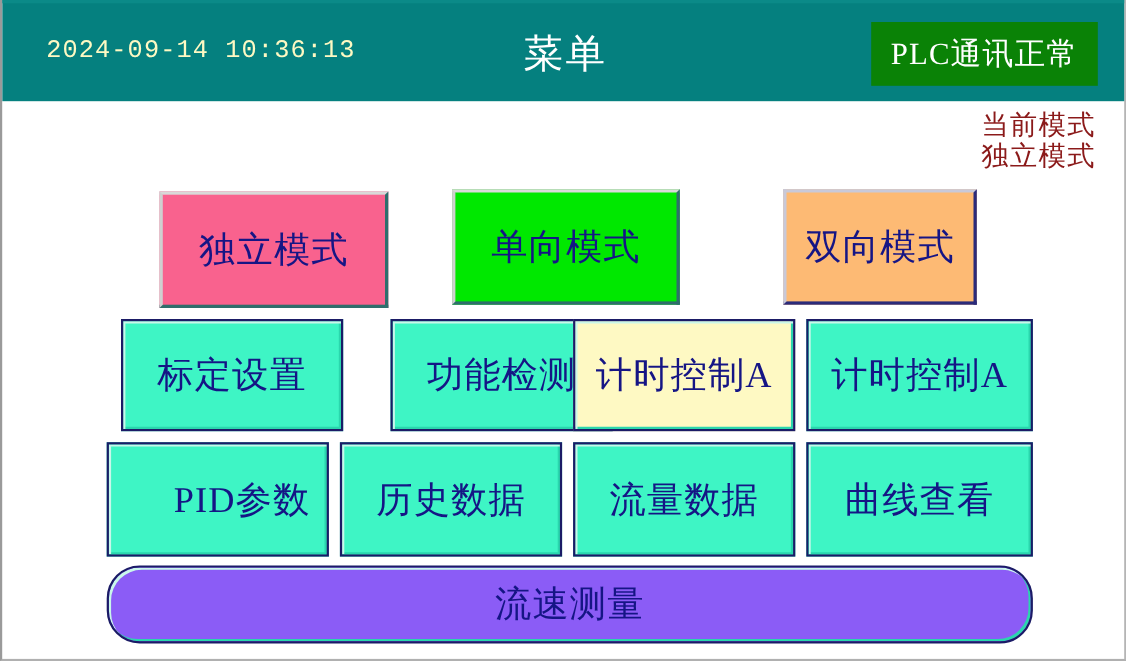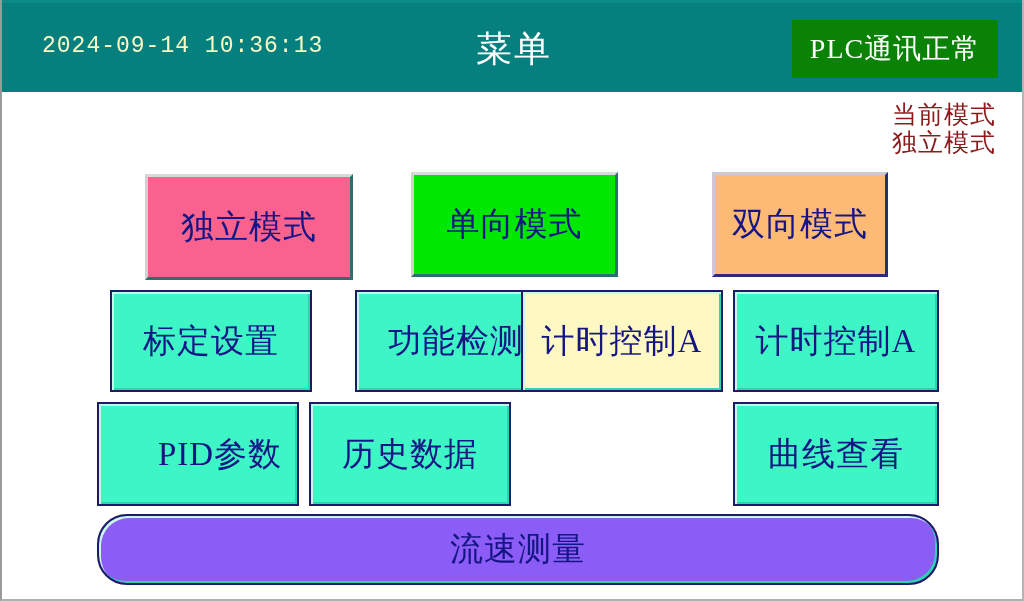--- a/index.html
+++ b/index.html
@@ -170,18 +170,19 @@
   <div class="btn menu-btn" id="btn-function">功能检测</div>
 
   <div class="btn menu-btn" id="btn-timer-a">计时控制A</div>
 
   <div class="btn menu-btn" id="btn-timer-b">计时控制A</div>
 
   <div class="btn menu-btn" id="btn-pid">PID参数</div>
 
   <div class="btn menu-btn" id="btn-history">历史数据</div>
 
+  <div class="btn menu-btn" id="btn-flowdata">流量数据</div>
 
   <div class="btn menu-btn" id="btn-curve">曲线查看</div>
 
   <div class="btn menu-btn" id="btn-velocity">流速测量</div>
 
 </div>
 
 </body></html>

